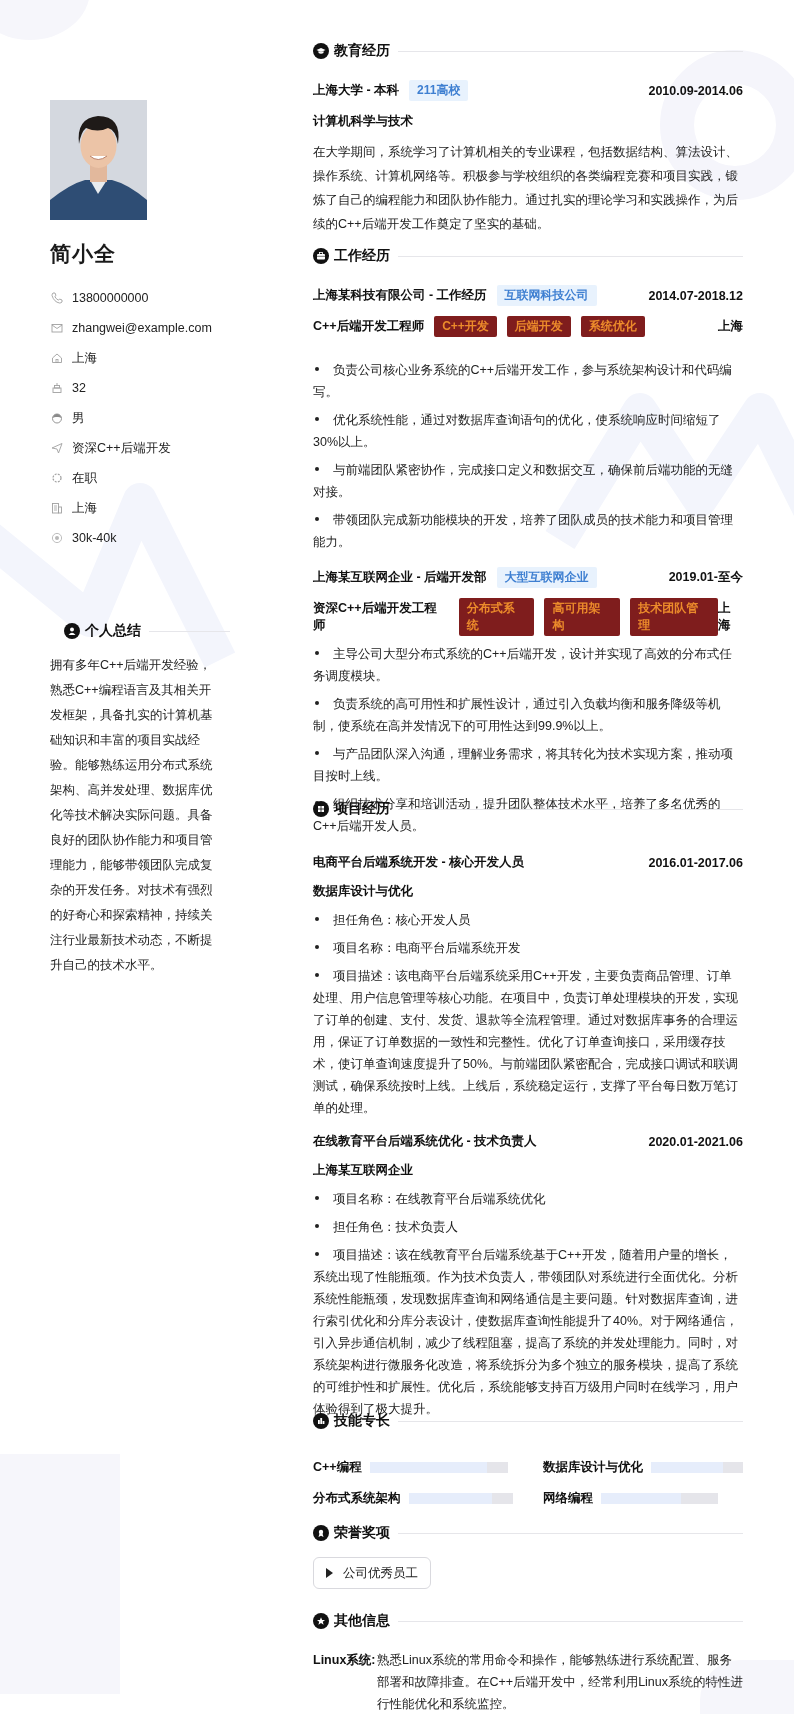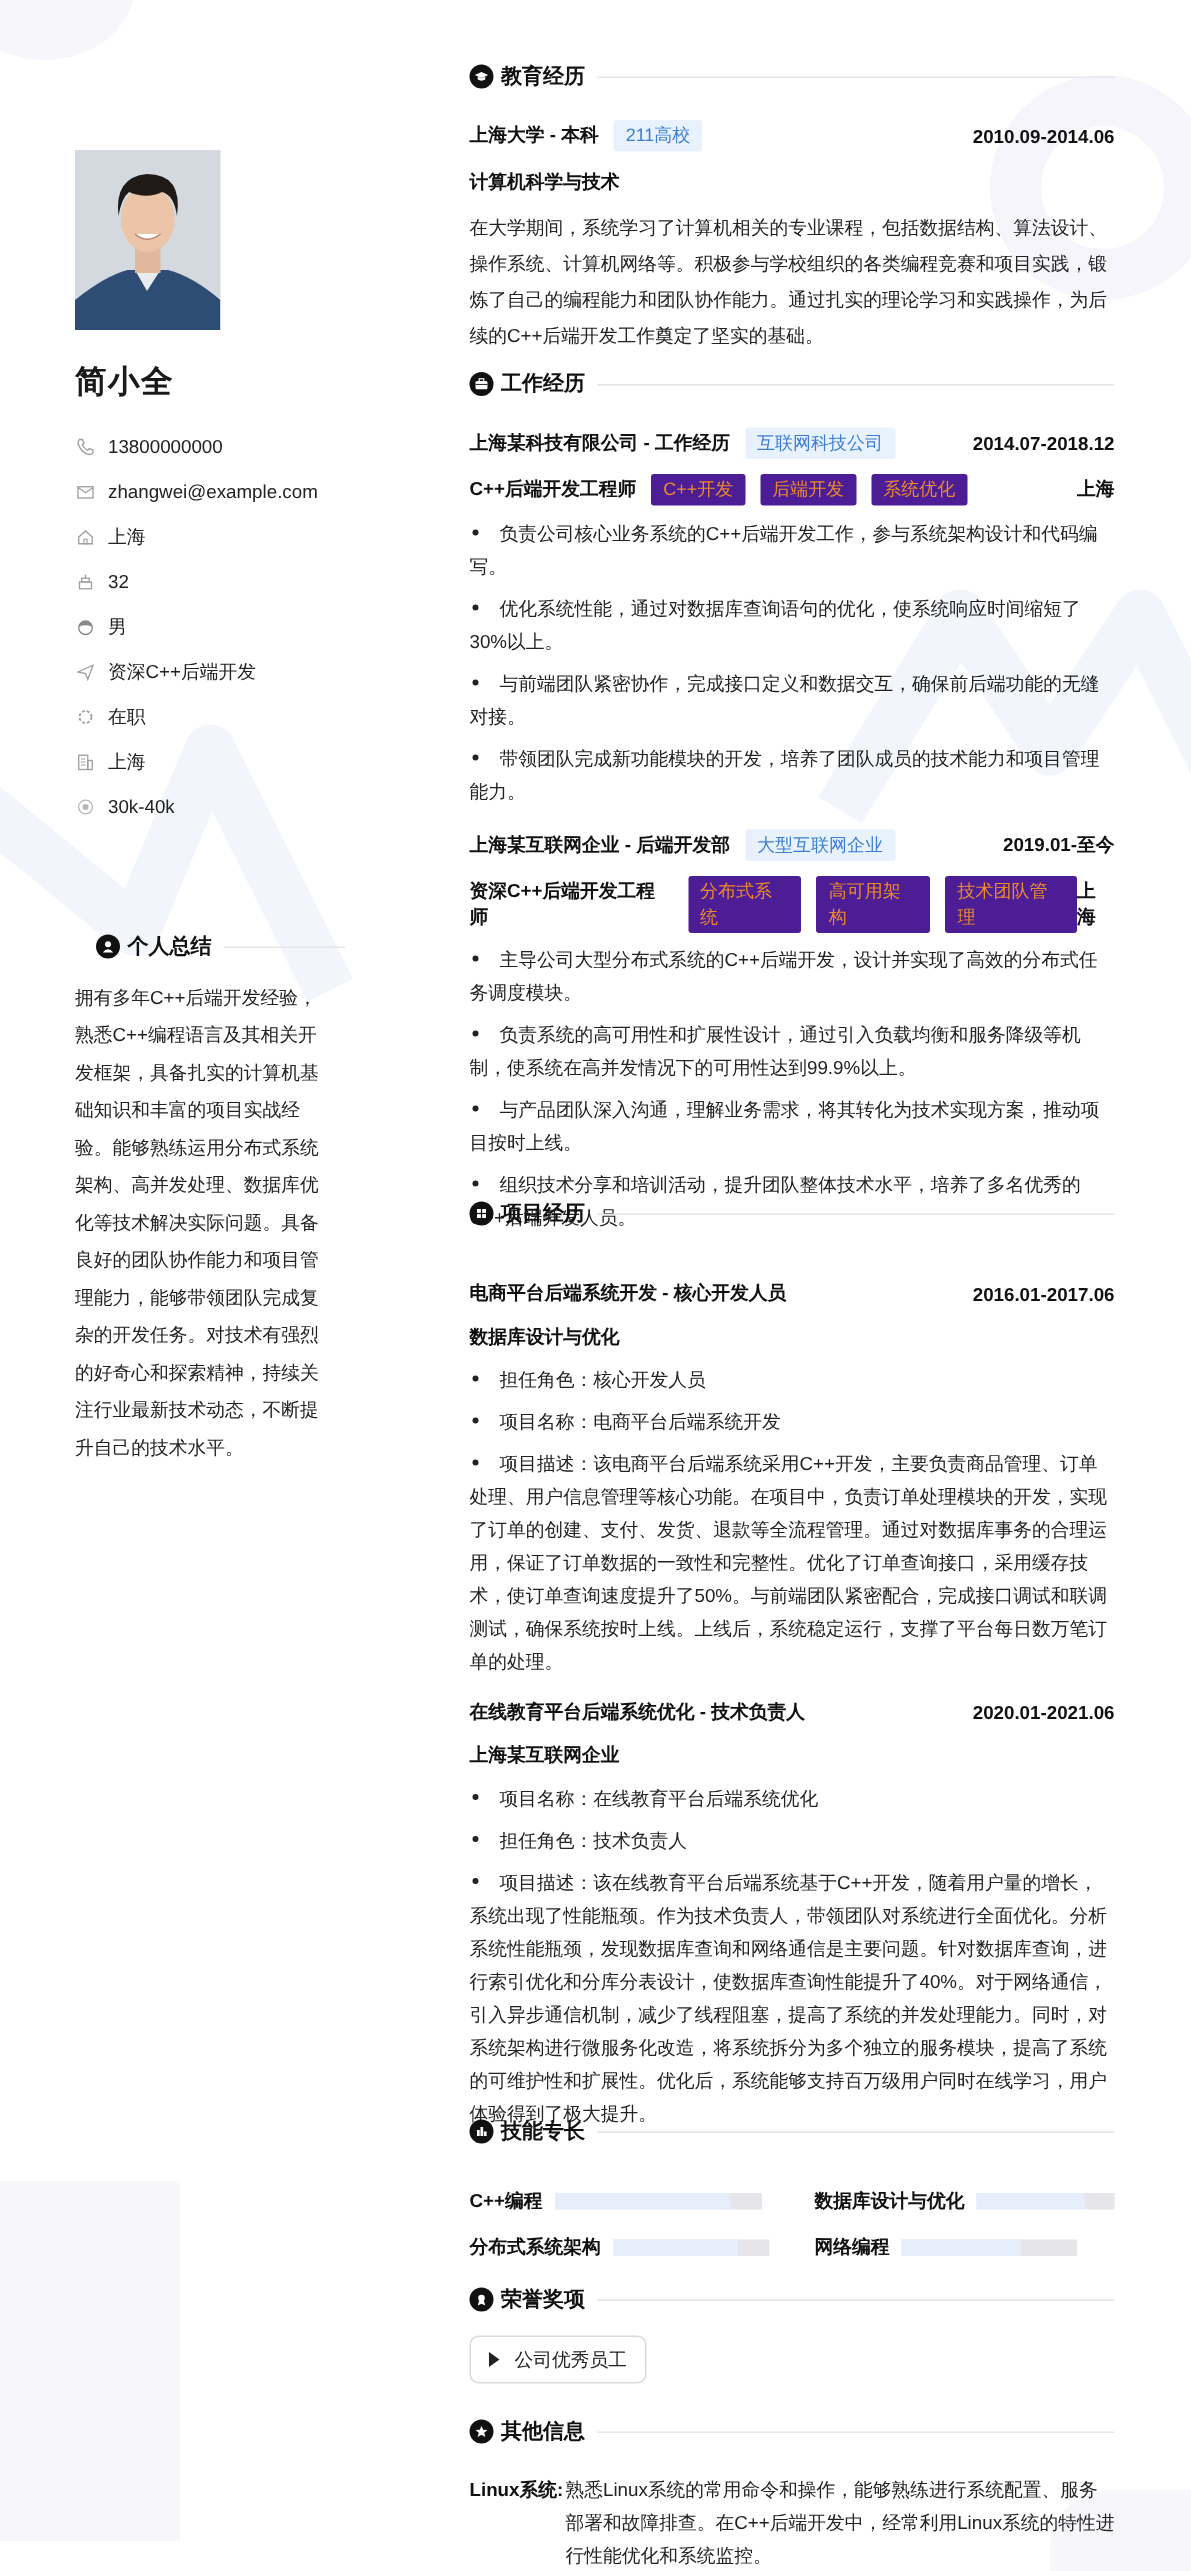--- a/index.html
+++ b/index.html
@@ -29,23 +29,23 @@
   .sec-icon svg { width: 10px; height: 10px; }
   .sec-title { font-size: 14px; font-weight: 700; color: #111; white-space: nowrap; }
   .sec-line { flex: 1; height: 1px; background: #e6e6ea; margin-left: 8px; }
   .summary-text { position: absolute; left: 0; top: 653px; width: 166px; font-size: 12.5px; line-height: 25px; color: #222; }
 
   
   .right { position: absolute; left: 313px; top: 0; width: 430px; }
   .section-head { display: flex; align-items: center; height: 20px; }
   .row-head { display: flex; align-items: center; justify-content: space-between; font-size: 12.5px; font-weight: 700; color: #111; }
   .row-head .lft { display: flex; align-items: center; }
-  .tag { display: inline-block; font-size: 12px; font-weight: 400; padding: 2px 8px; margin-left: 10px; border-radius: 2px; }
+  .tag { display: inline-block; font-size: 12px; font-weight: 700; padding: 2px 8px; margin-left: 10px; border-radius: 2px; }
   .tag-blue { background: #e8f2fd; color: #3e7fd1; }
-  .tag-orange { background: #4c1d95; color: #ec8b2b; }
+  .tag-orange { background: #7f1d1d; color: #ec8b2b; }
   .date { font-weight: 700; font-size: 12.5px; color: #111; }
   .sub-bold { font-size: 12.5px; font-weight: 700; color: #111; }
   .para { font-size: 12.5px; line-height: 24px; color: #222; }
   .bullets { list-style: none; }
   .bullets li { position: relative; font-size: 12.5px; line-height: 22px; color: #222; margin-bottom: 6px; }
   .bullets li .dot { display: inline-block; width: 4px; height: 4px; background: #222; border-radius: 50%; margin: 0 14px 3px 2px; vertical-align: middle; }
 
   .skills-grid { display: grid; grid-template-columns: 1fr 1fr; row-gap: 14px; column-gap: 30px; }
   .skill { display: flex; align-items: center; font-size: 12.5px; font-weight: 700; color: #111; }
   .skill .bar { flex: 1; height: 11px; background: #e5e5ea; margin-left: 8px; position: relative; }
@@ -231,21 +231,21 @@
         </div>
         <div class="row-head" style="margin-top:10px;">
           <span class="lft">
             <span>C++后端开发工程师</span>
             <span class="tag tag-orange">C++开发</span>
             <span class="tag tag-orange">后端开发</span>
             <span class="tag tag-orange">系统优化</span>
           </span>
           <span>上海</span>
         </div>
-        <ul class="bullets" style="margin-top:8px;">
+        <ul class="bullets" style="margin-top:22px;">
           <li><span class="dot"></span><span>负责公司核心业务系统的C++后端开发工作，参与系统架构设计和代码编写。</span></li>
           <li><span class="dot"></span><span>优化系统性能，通过对数据库查询语句的优化，使系统响应时间缩短了30%以上。</span></li>
           <li><span class="dot"></span><span>与前端团队紧密协作，完成接口定义和数据交互，确保前后端功能的无缝对接。</span></li>
           <li><span class="dot"></span><span>带领团队完成新功能模块的开发，培养了团队成员的技术能力和项目管理能力。</span></li>
         </ul>
       </div>
 
       <div style="margin-top:14px;">
         <div class="row-head">
           <span class="lft">

